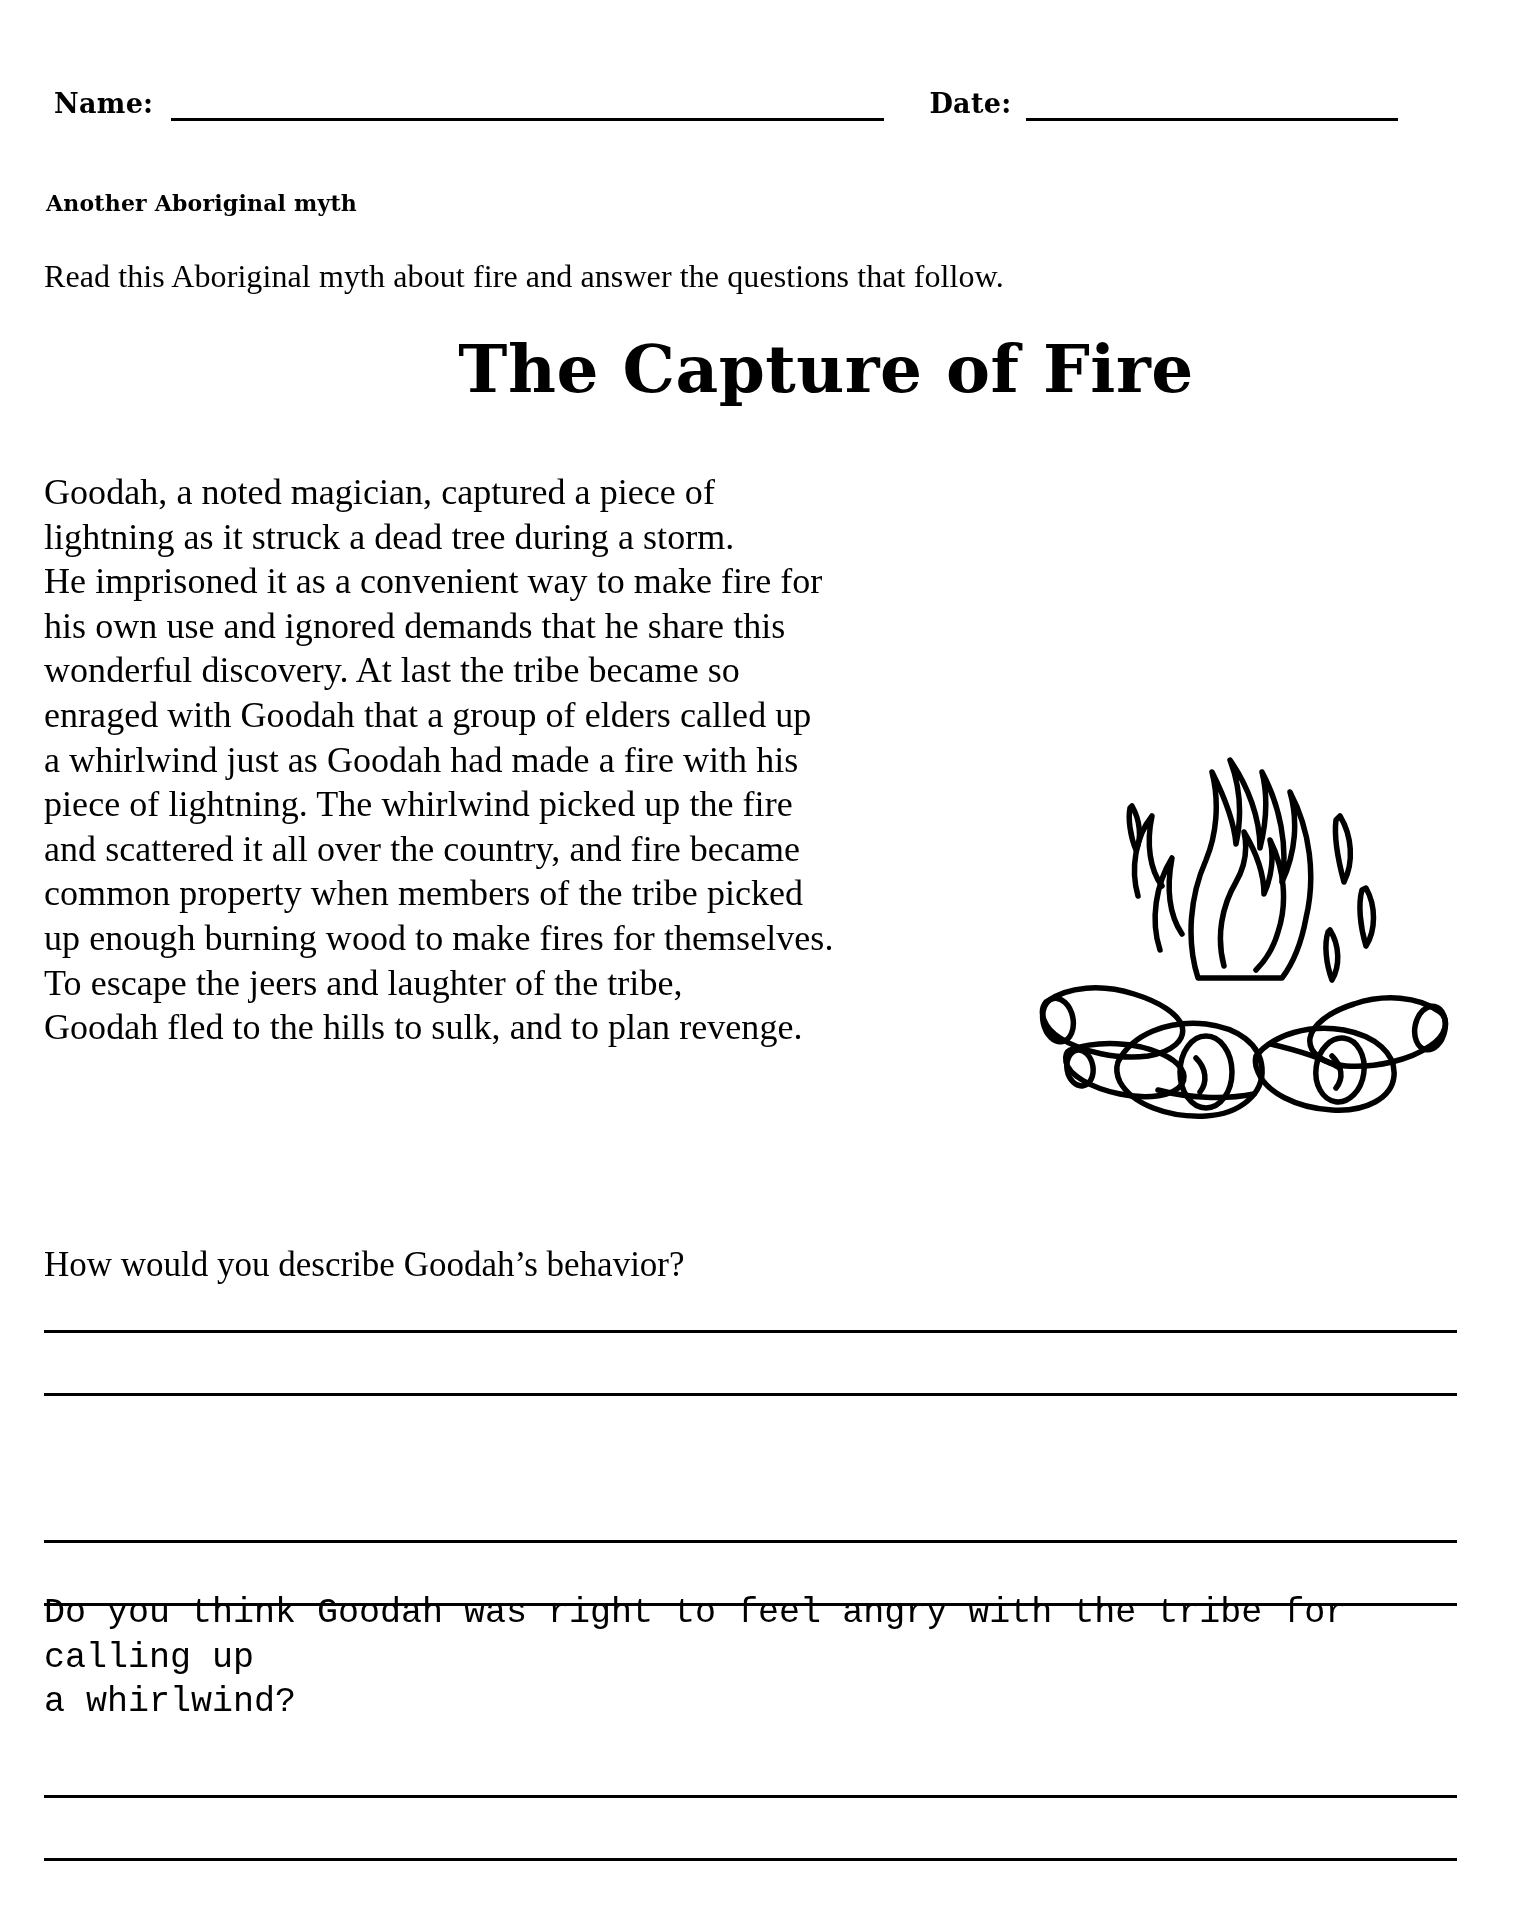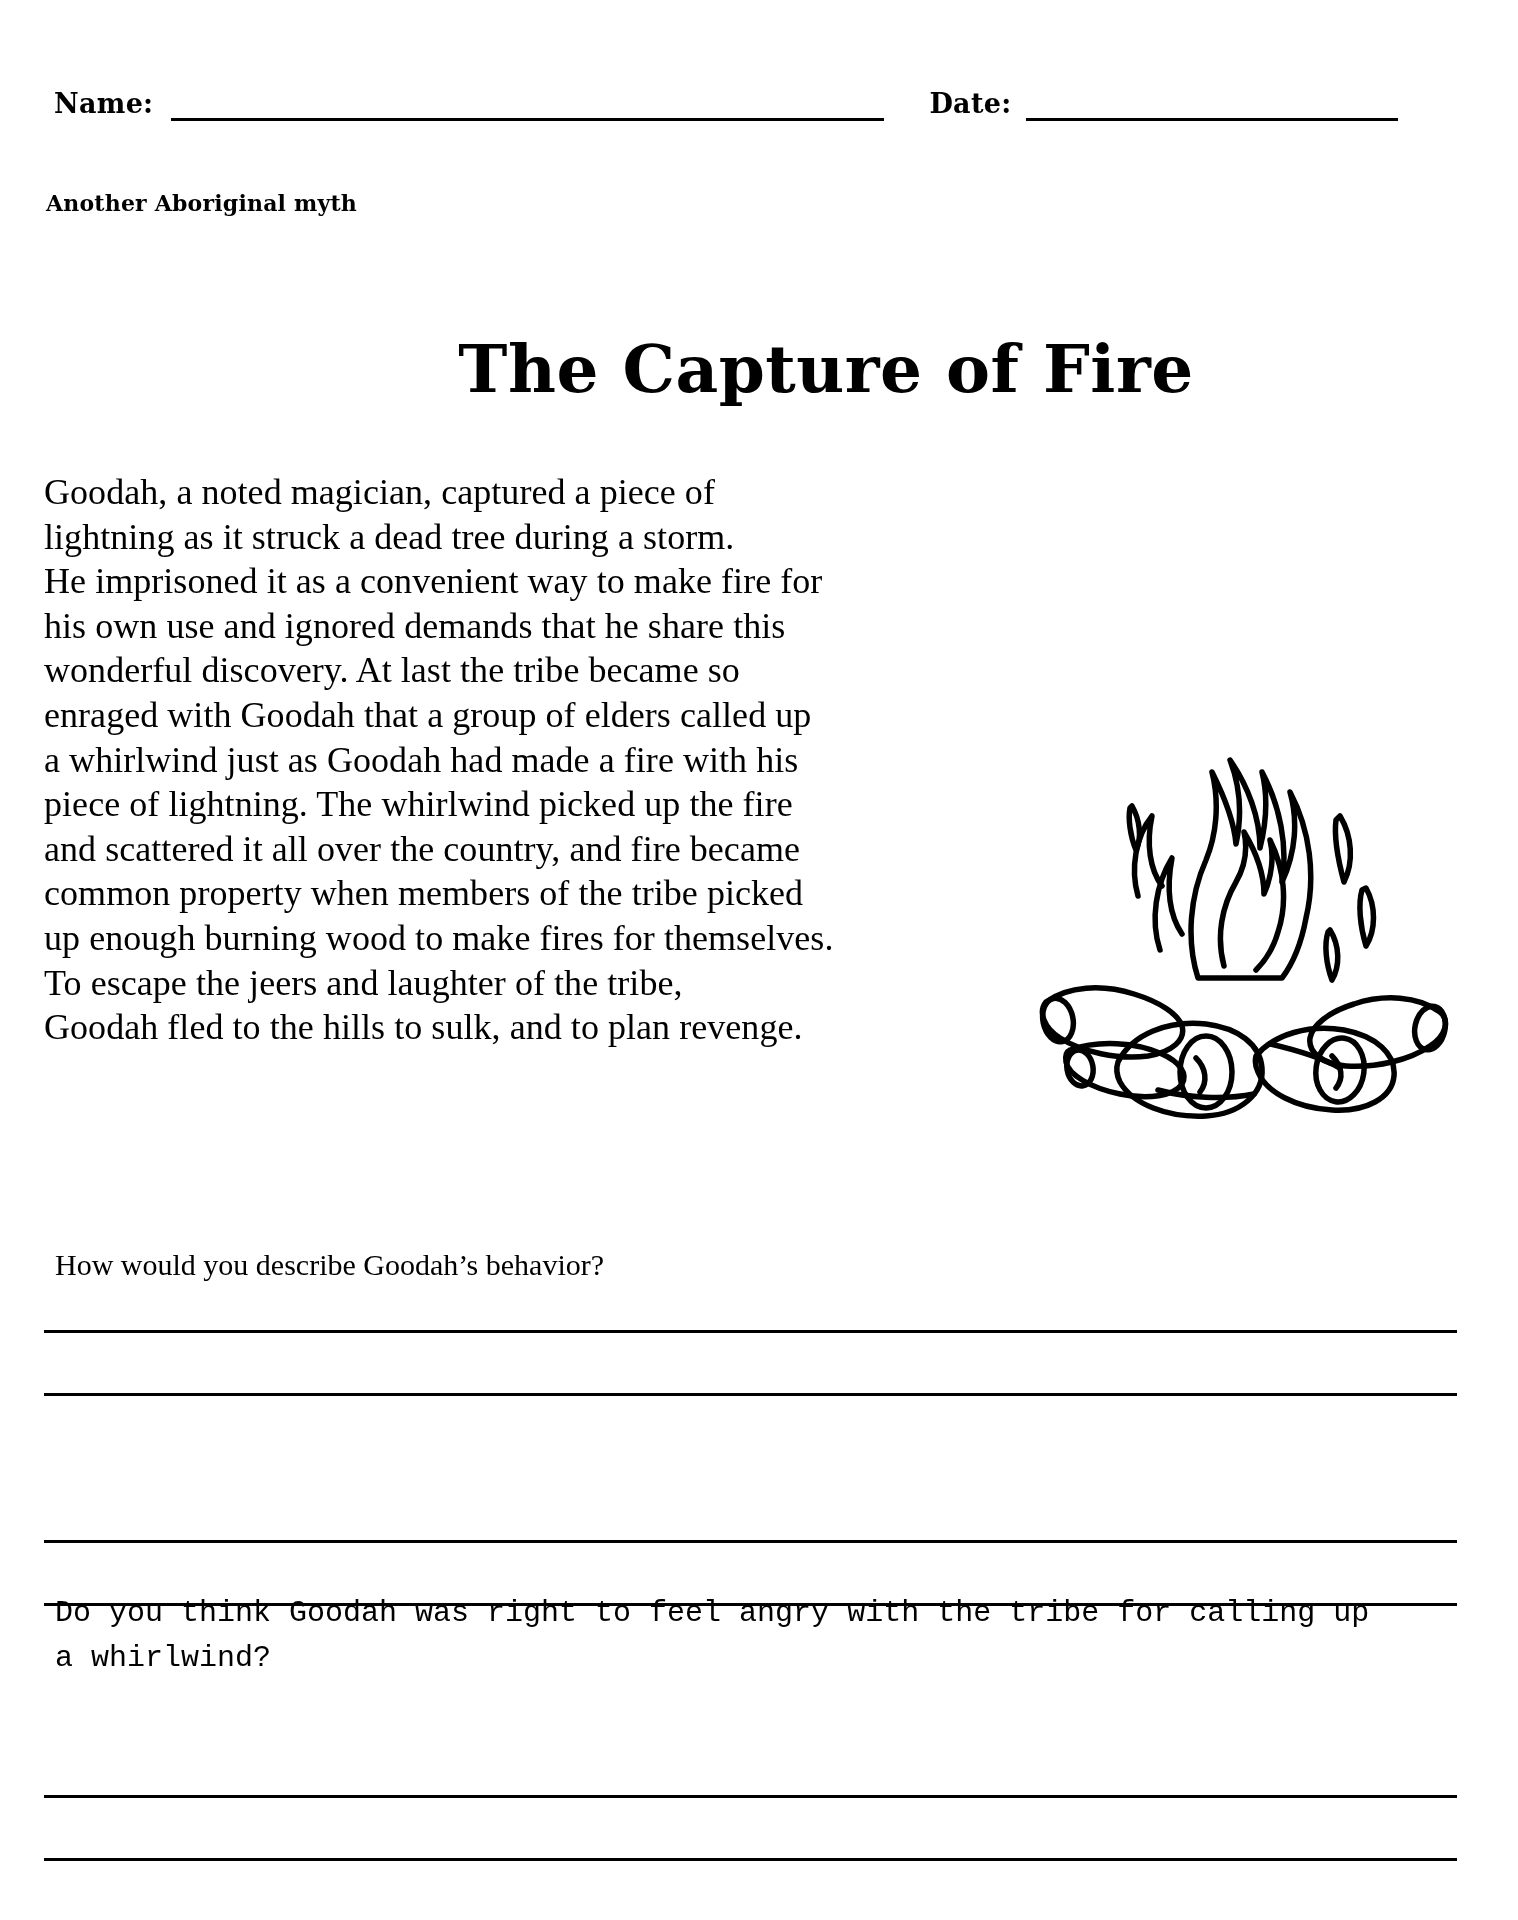--- a/index.html
+++ b/index.html
@@ -105,24 +105,23 @@
     width: 470px;
     height: 560px;
   }
 
   
   .question {
     position: absolute;
     left: 44px;
     width: 1420px;
     font-family: "Liberation Serif", serif;
-    font-size: 30px;
+    font-size: 35px;
     line-height: 44.6px;
     white-space: pre-line;
-    margin-left: 11px;
   }
   .answer-line {
     position: absolute;
     left: 44px;
     width: 1413px;
     border-bottom: 3px solid #000;
     height: 0;
   }
 
   .q1 { top: 1243px; }
@@ -143,20 +142,21 @@
 <div class="page">
 
   <div class="header-row">
     <span class="hdr-label">Name:</span>
     <span class="rule name-rule"></span>
     <span class="hdr-label date-label">Date:</span>
     <span class="rule date-rule"></span>
   </div>
 
   <div class="section-title">Another Aboriginal myth</div>
+  <div class="instructions">Read this Aboriginal myth about fire and answer the questions that follow.</div>
 
   <div class="main-title">The Capture of Fire</div>
 
   <div class="story">Goodah, a noted magician, captured a piece of
 lightning as it struck a dead tree during a storm.
 He imprisoned it as a convenient way to make fire for
 his own use and ignored demands that he share this
 wonderful discovery. At last the tribe became so
 enraged with Goodah that a group of elders called up
 a whirlwind just as Goodah had made a fire with his

